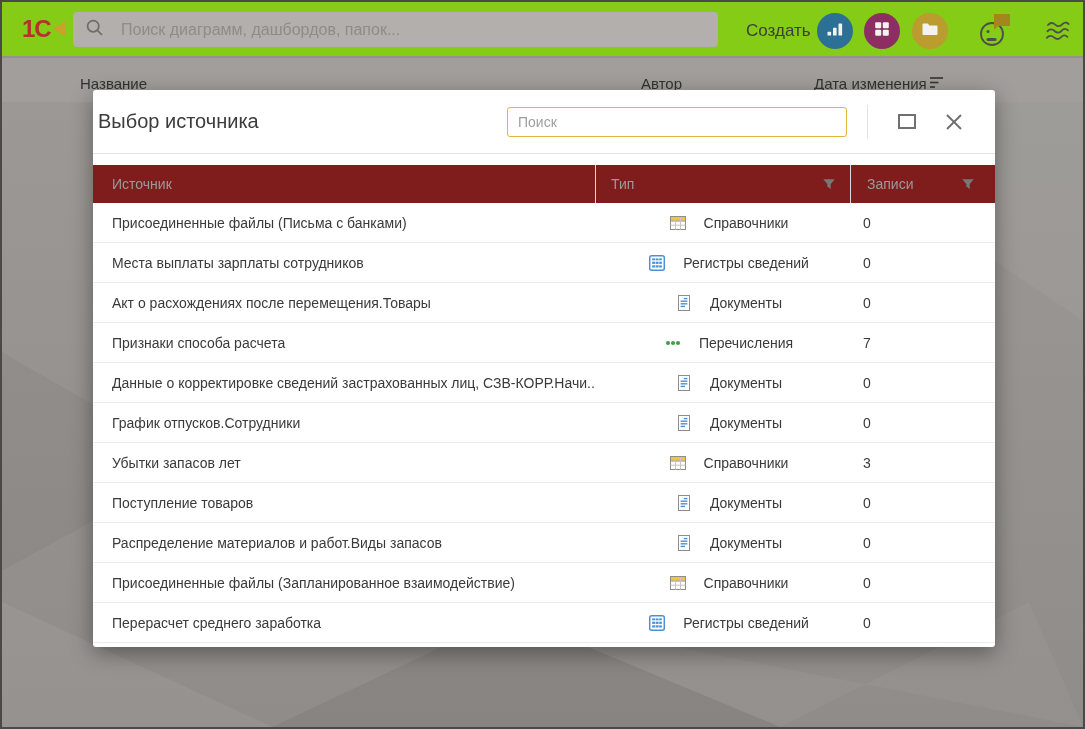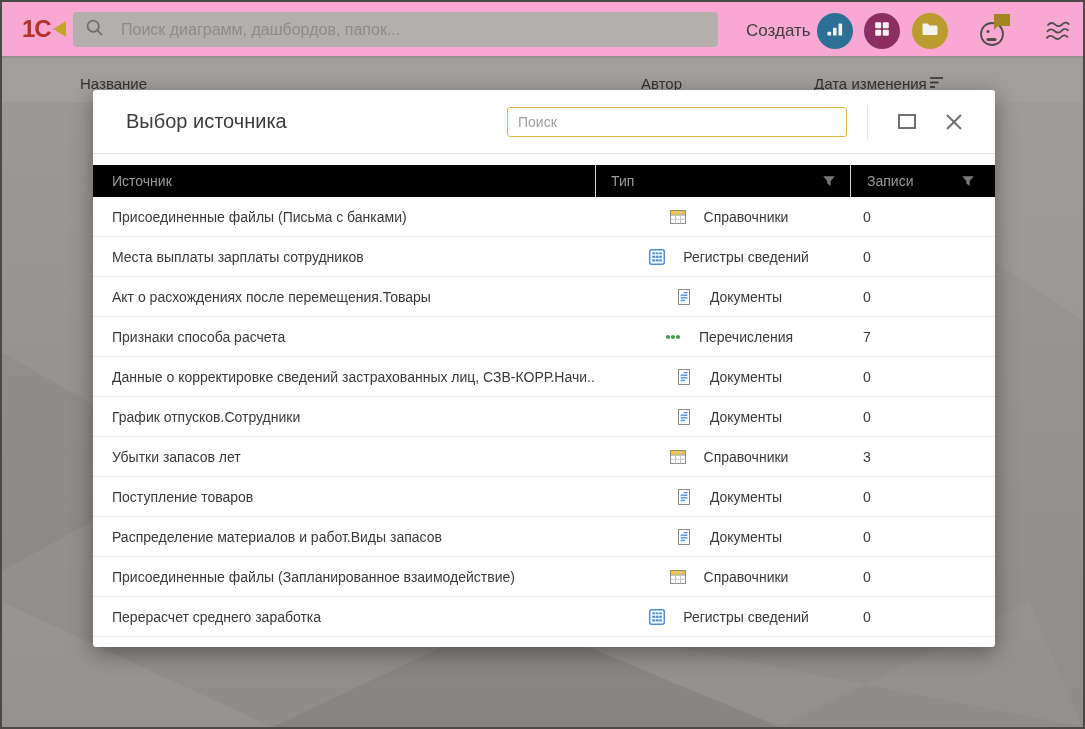--- a/index.html
+++ b/index.html
@@ -1,21 +1,21 @@
 <!DOCTYPE html>
 <html><head>
 <meta charset="utf-8">
 <style>
   * { margin:0; padding:0; box-sizing:border-box; }
   body { font-family:"Liberation Sans", sans-serif; background:#6b6967; }
   .screen { position:relative; width:1085px; height:729px; border:2px solid #4b4947;
             overflow:hidden; background:#949190; }
 
   
-  .topbar { position:absolute; top:0; left:0; right:0; height:55px; background:#f9a8d4;
+  .topbar { position:absolute; top:0; left:0; right:0; height:55px; background:#84cc16;
             border-bottom:1px solid #949190; z-index:1; }
   .logo { position:absolute; left:20px; top:13px; display:flex; align-items:center; }
   .logo-text { font-size:24px; font-weight:bold; color:#b5322c; letter-spacing:-1px; }
   .logo-tri { width:0; height:0; border-top:8px solid transparent; border-bottom:8px solid transparent;
               border-right:13px solid #c9a22a; margin-left:2px; }
   .searchpill { position:absolute; left:71px; top:10px; width:645px; height:35px; background:#b2afac;
                 border-radius:4px; display:flex; align-items:center; padding:0 12px; gap:16px; }
   .searchpill input { flex:1; background:transparent; border:none; outline:none; font-size:16px;
                       color:#55524f; font-family:inherit; }
   .searchpill input::placeholder { color:#8e8b88; opacity:1; }
@@ -43,32 +43,32 @@
   .f2 { clip-path:polygon(25% 100%, 47% 82%, 72% 100%); background:rgba(0,0,0,0.05); }
   .f3 { clip-path:polygon(47% 82%, 72% 100%, 95% 80%, 100% 100%); background:rgba(255,255,255,0.04); }
   .f4 { clip-path:polygon(70% 0%, 100% 0%, 100% 35%); background:rgba(255,255,255,0.04); }
   .f5 { clip-path:polygon(0% 40%, 0% 75%, 18% 58%); background:rgba(0,0,0,0.04); }
 
   
   .modal { position:absolute; left:91px; top:88px; width:902px; height:557px; background:#fff;
            border-radius:3px; box-shadow:0 6px 22px rgba(0,0,0,0.38); z-index:5; }
   .modal-header { position:relative; height:64px; border-bottom:1px solid #e4e4e4;
                   display:flex; align-items:center; }
-  .modal-title { margin-left:33px; font-size:20px; color:#3c3c3c; }
+  .modal-title { margin-left:5px; font-size:20px; color:#3c3c3c; }
   .modal-search { position:absolute; left:414px; top:17px; width:340px; height:30px;
                   border:1px solid #e3b53e; border-radius:3px; font-size:14px; color:#444;
                   padding:8px 10px; outline:none; font-family:inherit; }
   .modal-search::placeholder { color:#9e9e9e; opacity:1; }
   .win-divider { position:absolute; left:774px; top:15px; width:1px; height:34px; background:#e3e3e3; }
   .btn-max { position:absolute; left:805px; top:24px; width:18px; height:15px;
              border:2px solid #707070; background:transparent; cursor:pointer; }
   .btn-close { position:absolute; left:851px; top:22px; width:20px; height:20px; cursor:pointer;
                background:transparent; border:none; padding:0; }
 
-  .table-head { margin-top:11px; height:32px; background:#000000; display:flex; align-items:center;
+  .table-head { margin-top:11px; height:38px; background:#7f1d1d; display:flex; align-items:center;
                 font-size:14px; color:#9a9a9a; }
   .th-source { width:502px; padding-left:19px; }
   .th-type { width:255px; height:100%; border-left:1px solid #d9d9d9; display:flex;
              align-items:center; justify-content:space-between; padding:0 14px 0 15px; }
   .th-records { flex:1; height:100%; border-left:1px solid #d9d9d9; display:flex;
                 align-items:center; justify-content:space-between; padding:0 20px 0 16px; }
   .funnel { display:flex; align-items:center; cursor:pointer; }
 
   .rows {}
   .row { height:40px; display:flex; align-items:center; border-bottom:1px solid #ebebeb;

